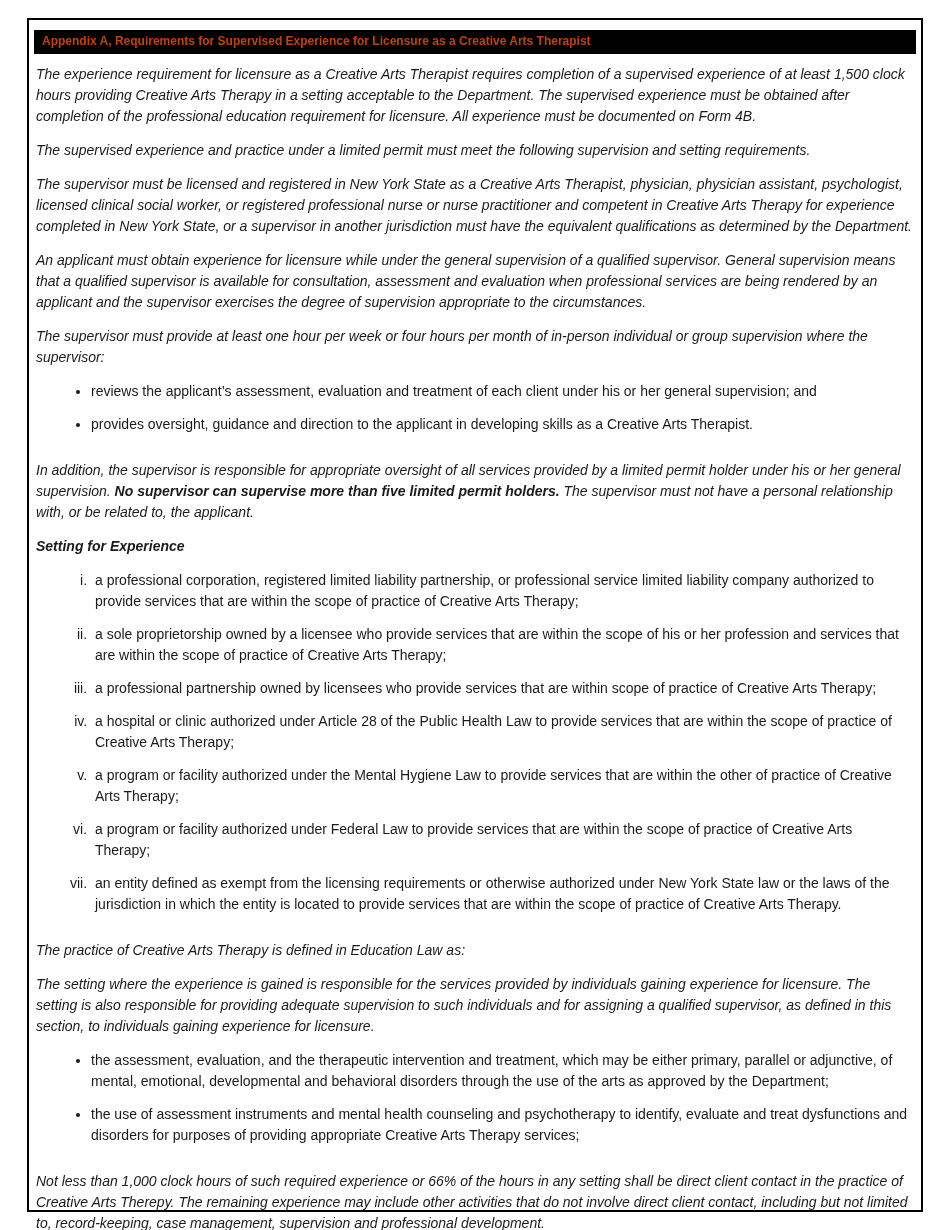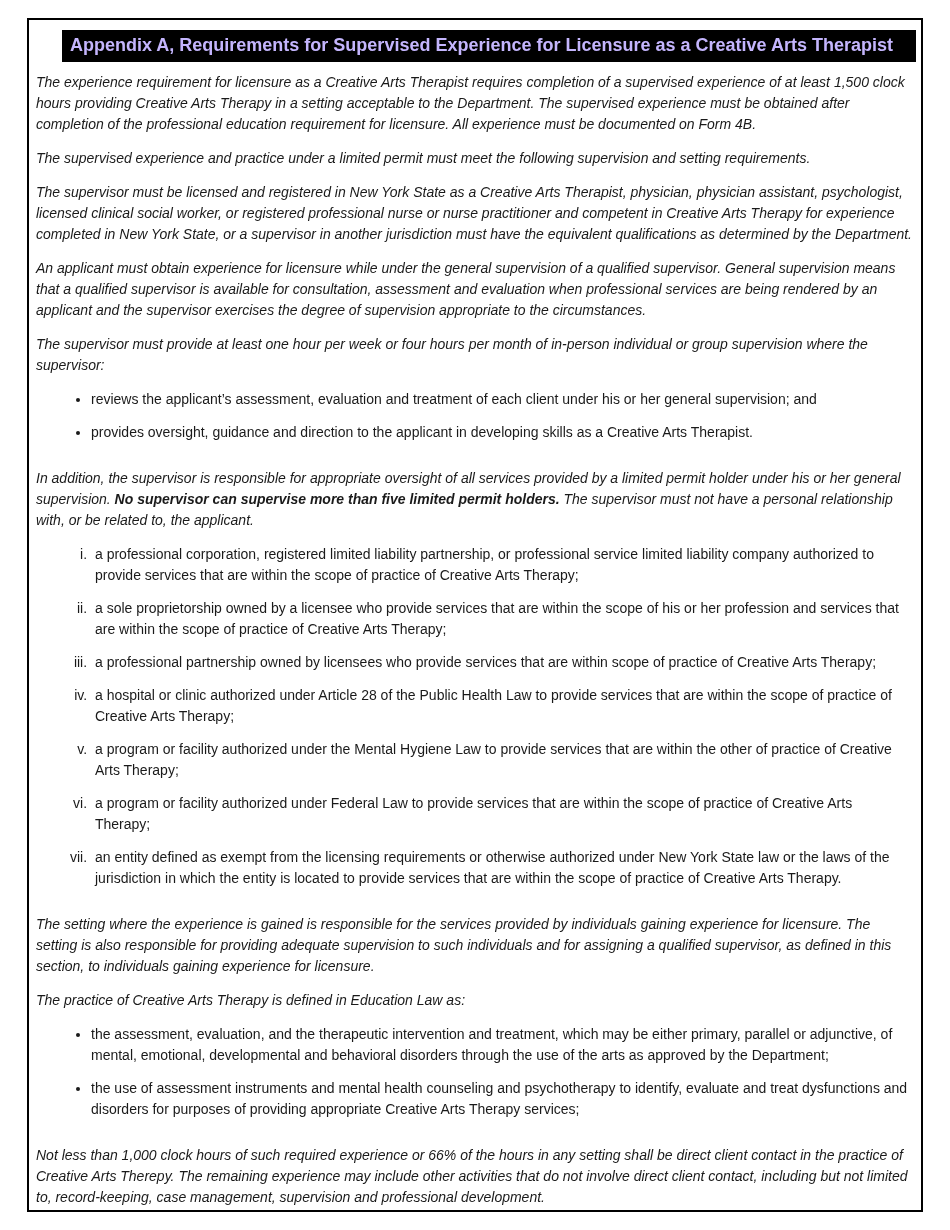--- a/index.html
+++ b/index.html
@@ -18,27 +18,26 @@
     margin: 18px 27px;
     height: 1194px;
     border: 2px solid #000000;
     padding: 10px 5px 10px 5px;
     display: flex;
     flex-direction: column;
     background: #ffffff;
   }
   .bar {
     background: #000000;
-    color: #c4b5fd;
+    color: #c2410c;
     font-weight: bold;
-    font-size: 18px;
+    font-size: 12px;
     line-height: 1.25;
     padding: 4px 8px 5px 8px;
     flex: 0 0 auto;
-    margin-left: 28px;
   }
   .content {
     flex: 1 1 auto;
     display: flex;
     flex-direction: column;
     padding: 10px 2px 0 2px;
     font-size: 14px;
     line-height: 1.5;
     color: #1a1a1a;
   }
@@ -85,35 +84,36 @@
 
     <p>The supervisor must provide at least one hour per week or four hours per month of in-person individual or group supervision where the supervisor:</p>
 
     <ul class="bullets">
       <li>reviews the applicant’s assessment, evaluation and treatment of each client under his or her general supervision; and</li>
       <li>provides oversight, guidance and direction to the applicant in developing skills as a Creative Arts Therapist.</li>
     </ul>
 
     <p><span>In addition, the supervisor is responsible for appropriate oversight of all services provided by a limited permit holder under his or her general supervision. </span><span class="bold-run">No supervisor can supervise more than five limited permit holders.</span><span> The supervisor must not have a personal relationship with, or be related to, the applicant.</span></p>
 
+    <p class="section-heading">Setting for Experience</p>
 
 
     <ol class="roman">
       <li>a professional corporation, registered limited liability partnership, or professional service limited liability company authorized to provide services that are within the scope of practice of Creative Arts Therapy;</li>
       <li>a sole proprietorship owned by a licensee who provide services that are within the scope of his or her profession and services that are within the scope of practice of Creative Arts Therapy;</li>
       <li>a professional partnership owned by licensees who provide services that are within scope of practice of Creative Arts Therapy;</li>
       <li>a hospital or clinic authorized under Article 28 of the Public Health Law to provide services that are within the scope of practice of Creative Arts Therapy;</li>
       <li>a program or facility authorized under the Mental Hygiene Law to provide services that are within the other of practice of Creative Arts Therapy;</li>
       <li>a program or facility authorized under Federal Law to provide services that are within the scope of practice of Creative Arts Therapy;</li>
       <li>an entity defined as exempt from the licensing requirements or otherwise authorized under New York State law or the laws of the jurisdiction in which the entity is located to provide services that are within the scope of practice of Creative Arts Therapy.</li>
     </ol>
 
+    <p>The practice of Creative Arts Therapy is defined in Education Law as:</p>
+
     <p>The setting where the experience is gained is responsible for the services provided by individuals gaining experience for licensure. The setting is also responsible for providing adequate supervision to such individuals and for assigning a qualified supervisor, as defined in this section, to individuals gaining experience for licensure.</p>
-
-    <p>The practice of Creative Arts Therapy is defined in Education Law as:</p>
 
     <ul class="bullets">
       <li>the assessment, evaluation, and the therapeutic intervention and treatment, which may be either primary, parallel or adjunctive, of mental, emotional, developmental and behavioral disorders through the use of the arts as approved by the Department;</li>
       <li>the use of assessment instruments and mental health counseling and psychotherapy to identify, evaluate and treat dysfunctions and disorders for purposes of providing appropriate Creative Arts Therapy services;</li>
     </ul>
 
     <p>Not less than 1,000 clock hours of such required experience or 66% of the hours in any setting shall be direct client contact in the practice of Creative Arts Therepy. The remaining experience may include other activities that do not involve direct client contact, including but not limited to, record-keeping, case management, supervision and professional development.</p>
 
     <div class="spacer"></div>
 

